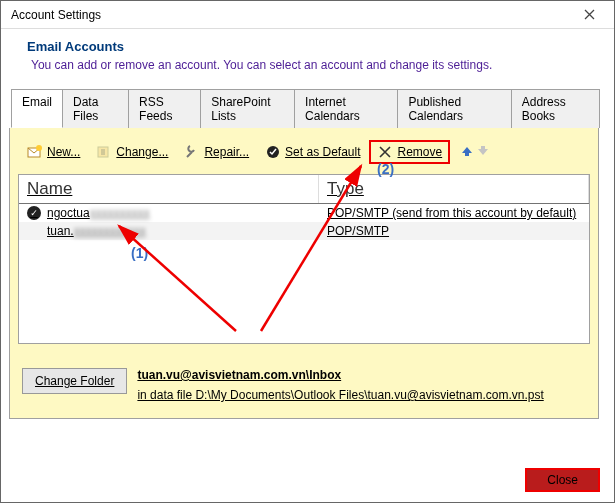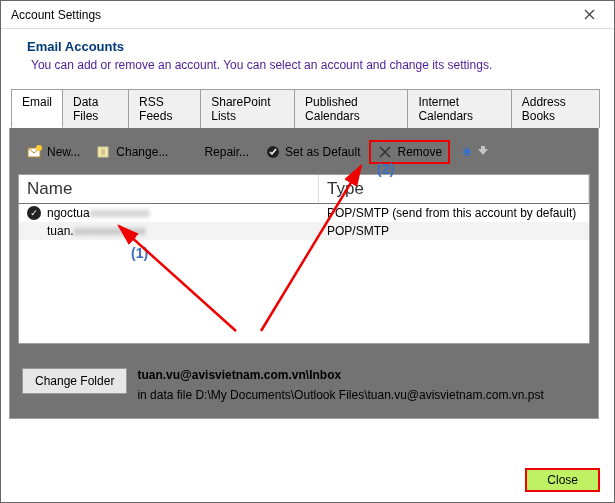--- a/index.html
+++ b/index.html
@@ -56,21 +56,22 @@
   }
   .tab.active {
     background: #fff;
     border-bottom: 1px solid #fff;
     z-index: 2;
   }
   .tabpanel {
     border: 1px solid #a0a0a0;
     border-top: none;
     padding: 8px;
-    background: #737373;
+    background: #fef9c3;
+    text-decoration: underline;
   }
   .toolbar {
     display: flex;
     align-items: center;
     gap: 2px;
     padding: 4px 2px 10px 2px;
   }
   .tbtn {
     display: flex; align-items: center;
     gap: 4px;
@@ -129,21 +130,21 @@
     cursor: default;
   }
   .bold { font-weight: bold; }
   .dlg-footer {
     position: absolute;
     bottom: 10px; right: 14px;
   }
   .close-btn {
     border: 2px solid #e00;
     padding: 3px 20px;
-    background: #bef264;
+    background: #b91c1c;
     font-size: 12px;
   }
   .arrow-up { color:#3a6fc4; font-size:14px; }
   .arrow-down { color:#bbb; font-size:14px; }
   .label-annot { color:#3a6fc4; font-weight:bold; font-size:14px; position:absolute; }
   svg.overlay { position:absolute; top:0; left:0; pointer-events:none; }
 </style>
 </head>
 <body>
 
@@ -161,22 +162,22 @@
   <p>You can add or remove an account. You can select an account and change its settings.</p>
 </div>
 
 <div class="body">
 
   <div class="tabs">
     <div class="tab active">Email</div>
     <div class="tab">Data Files</div>
     <div class="tab">RSS Feeds</div>
     <div class="tab">SharePoint Lists</div>
+    <div class="tab">Internet Calendars</div>
     <div class="tab">Published Calendars</div>
-    <div class="tab">Internet Calendars</div>
     <div class="tab">Address Books</div>
   </div>
 
   <div class="tabpanel">
 
     <div class="toolbar">
       <div class="tbtn">
         <span class="icon">
           <svg width="16" height="16" viewBox="0 0 16 16">
               <rect x="1" y="4" width="12" height="9" fill="#fff" stroke="#b78a2a"></rect>

